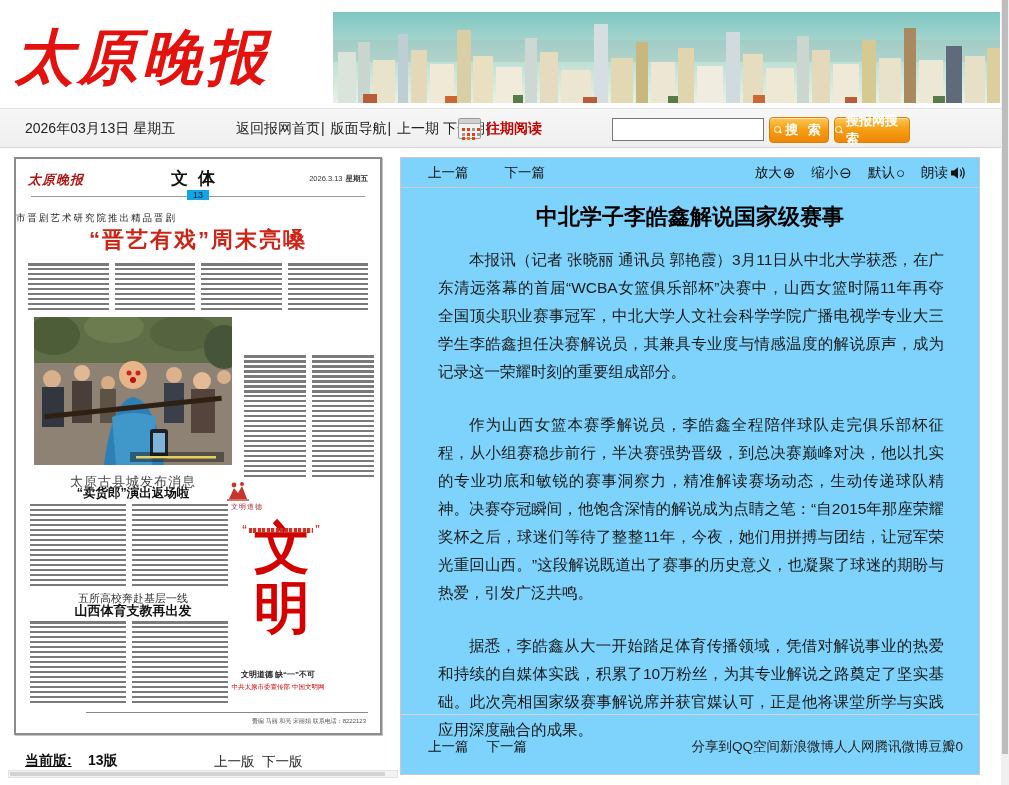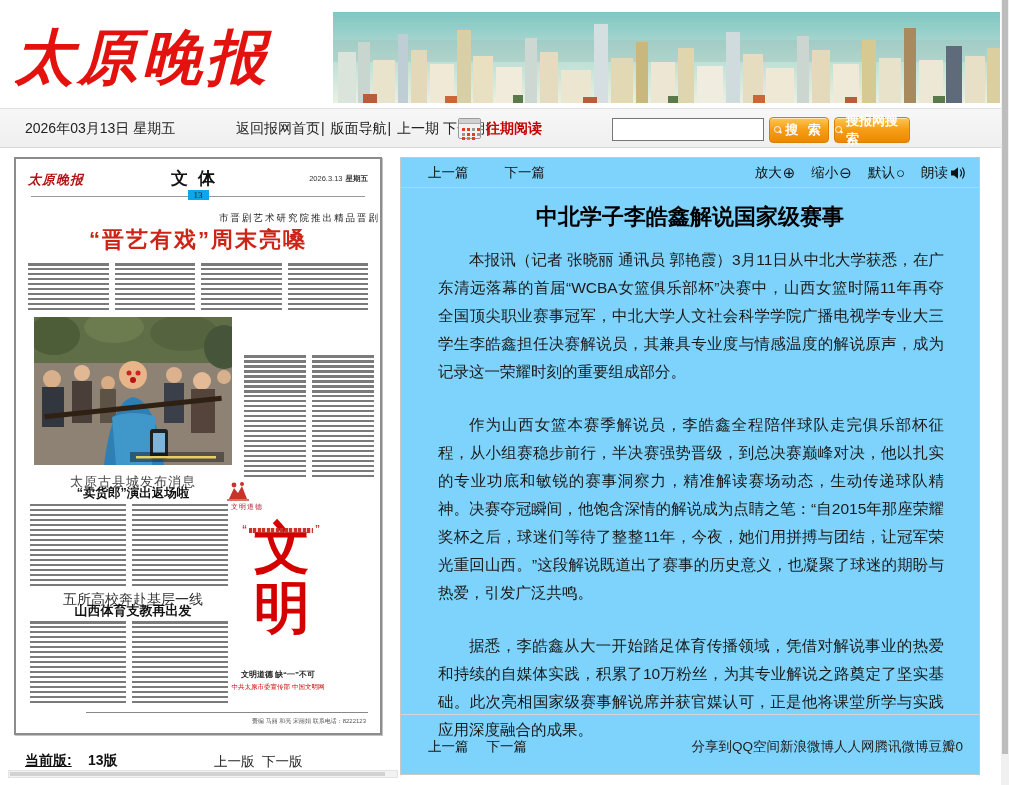--- a/index.html
+++ b/index.html
@@ -43,37 +43,37 @@
                 border:2px solid #8c8c8c; box-shadow:1px 1px 0 #c4c4c4; cursor:pointer; }
   .thumb-inner { position:relative; width:100%; height:100%; overflow:hidden; }
   .t-logo { position:absolute; left:12px; top:12px; font-family:"DejaVu Serif","Liberation Serif",serif;
             font-style:italic; font-weight:bold; font-size:13px; color:#b01515; letter-spacing:1px; }
   .t-section { position:absolute; left:0; right:0; top:8px; text-align:center;
                font-family:"DejaVu Serif","Liberation Serif",serif; font-weight:bold; font-size:17px; letter-spacing:10px; color:#111; }
   .t-date { position:absolute; right:12px; top:15px; font-size:7.5px; color:#333; }
   .t-date b { margin-left:3px; }
   .t-mastrule { position:absolute; left:15px; right:15px; top:37px; border-top:1px solid #999; }
   .t-pageno { position:absolute; left:0; right:0; top:31px; text-align:center; font-size:9px; color:#222; }
-  .t-pageno span { background:#0ea5e9; padding:0 6px; font-family:Liberation Serif, serif; }
-  .t-kicker1 { position:absolute; left:0; right:0; top:53px; text-align:right; font-size:9.5px; color:#222; letter-spacing:2px; }
+  .t-pageno span { background:#0ea5e9; padding:0 6px; font-family:Liberation Sans, sans-serif; }
+  .t-kicker1 { position:absolute; left:0; right:0; top:53px; text-align:left; font-size:9.5px; color:#222; letter-spacing:2px; }
   .t-headline1 { position:absolute; left:0; right:0; top:66px; text-align:center; font-size:22px; font-weight:bold;
                  color:#cd2418; letter-spacing:2px; }
   .cols { position:absolute; display:flex; gap:6px; }
   .cols i { flex:1; display:block; height:100%;
             background:repeating-linear-gradient(to bottom,rgba(60,60,60,.68) 0 2.5px,transparent 2.5px 5px); }
   .t-cols4 { left:12px; right:12px; top:104px; height:48px; }
   .t-photo { position:absolute; left:18px; top:158px; width:198px; height:148px; }
   .t-photo svg { display:block; }
   .t-h4 { position:absolute; left:226px; width:132px; top:160px; text-align:center; font-size:11.5px;
           font-weight:bold; color:#c41a10; line-height:14px; }
   .t-cols2r { left:228px; width:130px; top:196px; height:124px; }
   .t-kicker2 { position:absolute; left:18px; width:198px; top:314px; text-align:center; font-size:13px; color:#444; letter-spacing:1px; }
   .t-headline2 { position:absolute; left:18px; width:198px; top:326px; text-align:center; font-size:12.5px; font-weight:bold; color:#111; }
   .t-cols2a { left:14px; width:198px; top:345px; height:83px; }
-  .t-kicker3 { position:absolute; left:18px; width:198px; top:432px; text-align:center; font-size:14px; color:#333; }
+  .t-kicker3 { position:absolute; left:18px; width:198px; top:432px; text-align:center; font-size:11px; color:#333; }
   .t-headline3 { position:absolute; left:18px; width:198px; top:443px; text-align:center; font-size:13px; font-weight:bold; color:#111; }
   .t-cols2b { left:14px; width:198px; top:462px; height:84px; }
   .t-ad { position:absolute; left:200px; top:322px; width:110px; }
   .t-ad-logo { position:absolute; left:10px; top:0; }
   .t-ad-label { position:absolute; left:0px; top:21px; width:62px; text-align:center; font-size:7px; color:#a23; letter-spacing:1px; }
   .t-ad-quote { position:absolute; left:26px; top:46px; width:78px; display:flex; align-items:center; gap:2px; z-index:2; }
   .t-ad-quote .q { color:#c33; font-size:10px; font-weight:bold; line-height:6px; }
   .t-ad-quote .bar { flex:1; height:5px; background:repeating-linear-gradient(to right,#c5352a 0 3px,rgba(197,53,42,.25) 3px 4.5px); }
   .t-ad-chars { position:absolute; left:28px; top:36px; width:76px; text-align:center;
                 font-family:"DejaVu Serif","Liberation Serif",serif; font-weight:bold; color:#d40000; font-size:56px; line-height:60px; }

